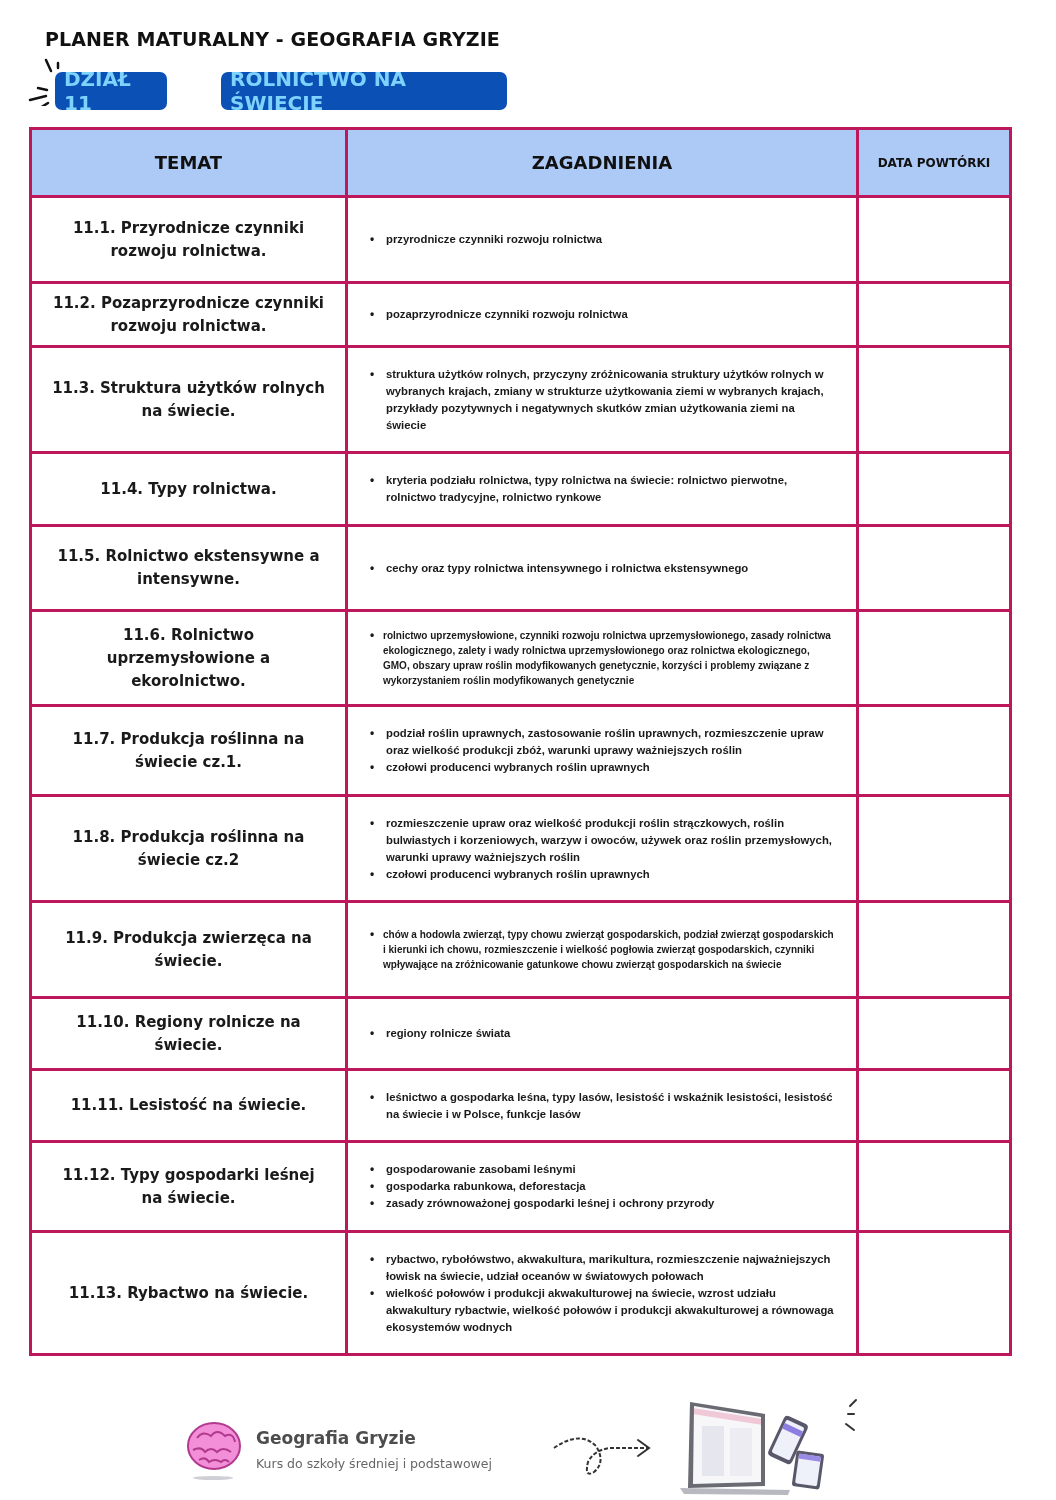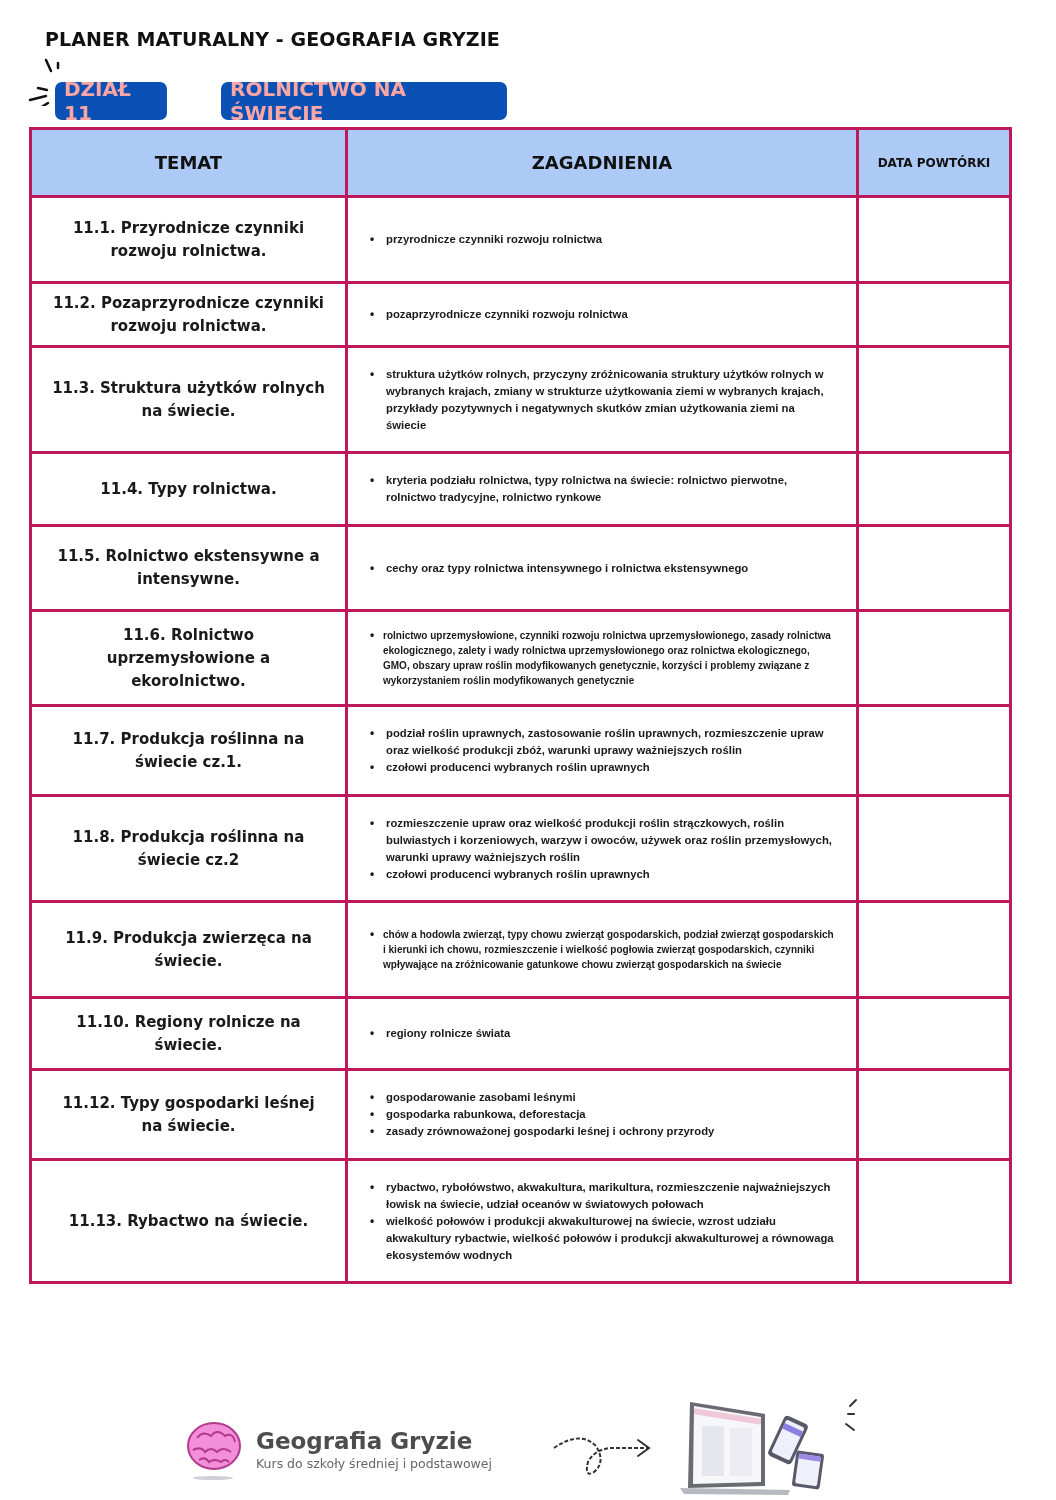--- a/index.html
+++ b/index.html
@@ -6,22 +6,22 @@
     html, body { width: 1056px; height: 1500px; background: #ffffff; overflow: hidden; }
     body { font-family: "Liberation Sans", "DejaVu Sans", sans-serif; color: #111; position: relative; }
 
     .page-title {
       position: absolute; left: 45px; top: 28px;
       font-size: 19px; font-weight: 700; color: #111; letter-spacing: 0.1px;
       font-family: "DejaVu Sans", sans-serif;
     }
     .sparkle { position: absolute; left: 26px; top: 56px; width: 46px; height: 50px; }
     .badge {
-      position: absolute; top: 82px; height: 38px;
-      background: #0b50b5; color: #fca5a5; border-radius: 7px;
+      position: absolute; top: 72px; height: 38px;
+      background: #0b50b5; color: #7dd3fc; border-radius: 7px;
       font-family: "DejaVu Sans", sans-serif; font-weight: 700; font-size: 20px;
       display: flex; align-items: center; justify-content: center;
       padding: 0 9px;
     }
     .badge-section { left: 55px; width: 112px; }
     .badge-topic { left: 186px; width: 286px; margin-left: 35px; }
 
     table.planner {
       position: absolute; left: 29px; top: 127px;
       width: 980px; border-collapse: collapse; table-layout: fixed;
@@ -52,21 +52,21 @@
       font-size: 12px;
     }
     td.issues.small li { font-size: 10px; line-height: 15px; padding-left: 13px; }
     td.date { background: #fff; }
 
     .footer { position: absolute; left: 0; top: 1390px; width: 1056px; height: 110px; }
     .brain { position: absolute; left: 185px; top: 30px; width: 58px; height: 52px; }
     .brain-shadow { position: absolute; left: 193px; top: 86px; width: 40px; height: 4px; background: #cfcfd6; border-radius: 50%; }
     .brand-name {
       position: absolute; left: 256px; top: 38px;
-      font-family: "DejaVu Sans", sans-serif; font-weight: 700; font-size: 23px; color: #4d4d4d;
+      font-family: "DejaVu Sans", sans-serif; font-weight: 700; font-size: 17px; color: #4d4d4d;
     }
     .brand-tagline {
       position: absolute; left: 256px; top: 66px;
       font-family: "DejaVu Sans", sans-serif; font-size: 12.5px; color: #666;
     }
     .arrow { position: absolute; left: 550px; top: 38px; width: 105px; height: 50px; }
     .devices { position: absolute; left: 680px; top: 8px; width: 185px; height: 98px; }
   </style>
 </head>
 <body>
@@ -179,20 +179,29 @@
         <li>chów a hodowla zwierząt, typy chowu zwierząt gospodarskich, podział zwierząt gospodarskich i kierunki ich chowu, rozmieszczenie i wielkość pogłowia zwierząt gospodarskich, czynniki wpływające na zróżnicowanie gatunkowe chowu zwierząt gospodarskich na świecie</li>
       </ul>
         </td>
       <td class="date"></td>
     </tr>
     <tr style="height:72px">
       <td class="topic">11.10. Regiony rolnicze na świecie.</td>
       <td class="issues">
           <ul>
         <li>regiony rolnicze świata</li>
+      </ul>
+        </td>
+      <td class="date"></td>
+    </tr>
+    <tr style="height:72px">
+      <td class="topic">11.11. Lesistość na świecie.</td>
+      <td class="issues">
+          <ul>
+        <li>leśnictwo a gospodarka leśna, typy lasów, lesistość i wskaźnik lesistości, lesistość na świecie i w Polsce, funkcje lasów</li>
       </ul>
         </td>
       <td class="date"></td>
     </tr>
     <tr style="height:90px">
       <td class="topic">11.12. Typy gospodarki leśnej na świecie.</td>
       <td class="issues">
           <ul>
         <li>gospodarowanie zasobami leśnymi</li>
         <li>gospodarka rabunkowa, deforestacja</li>

